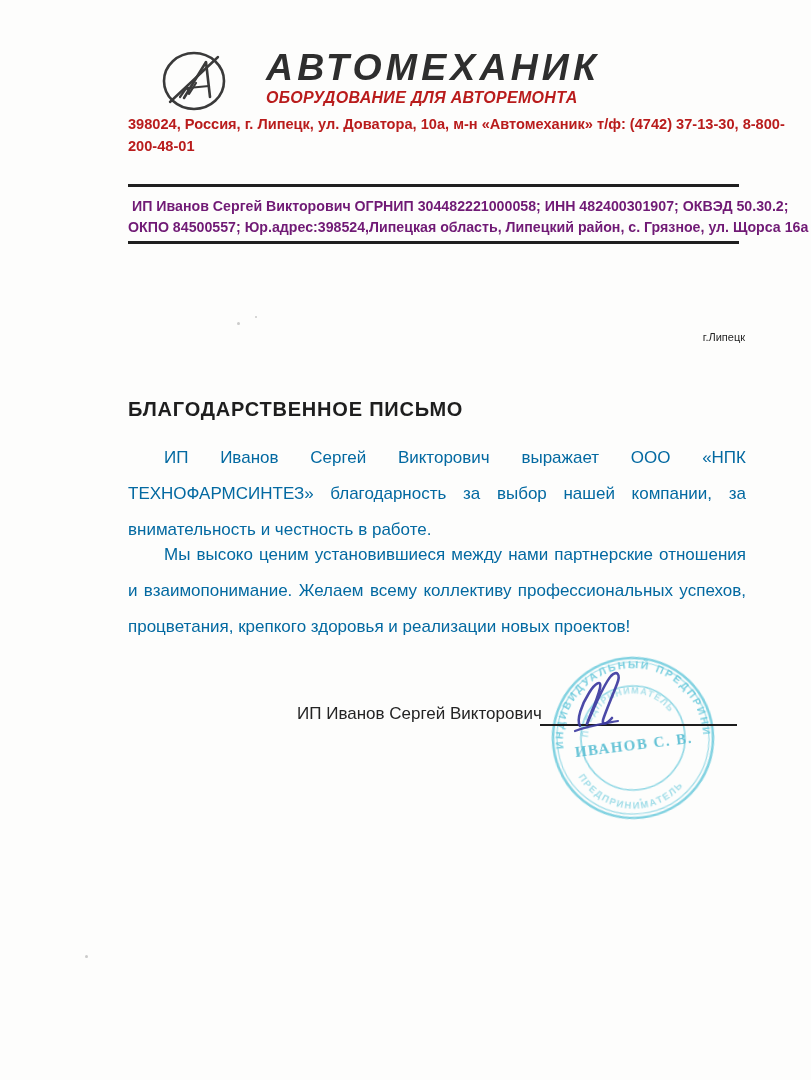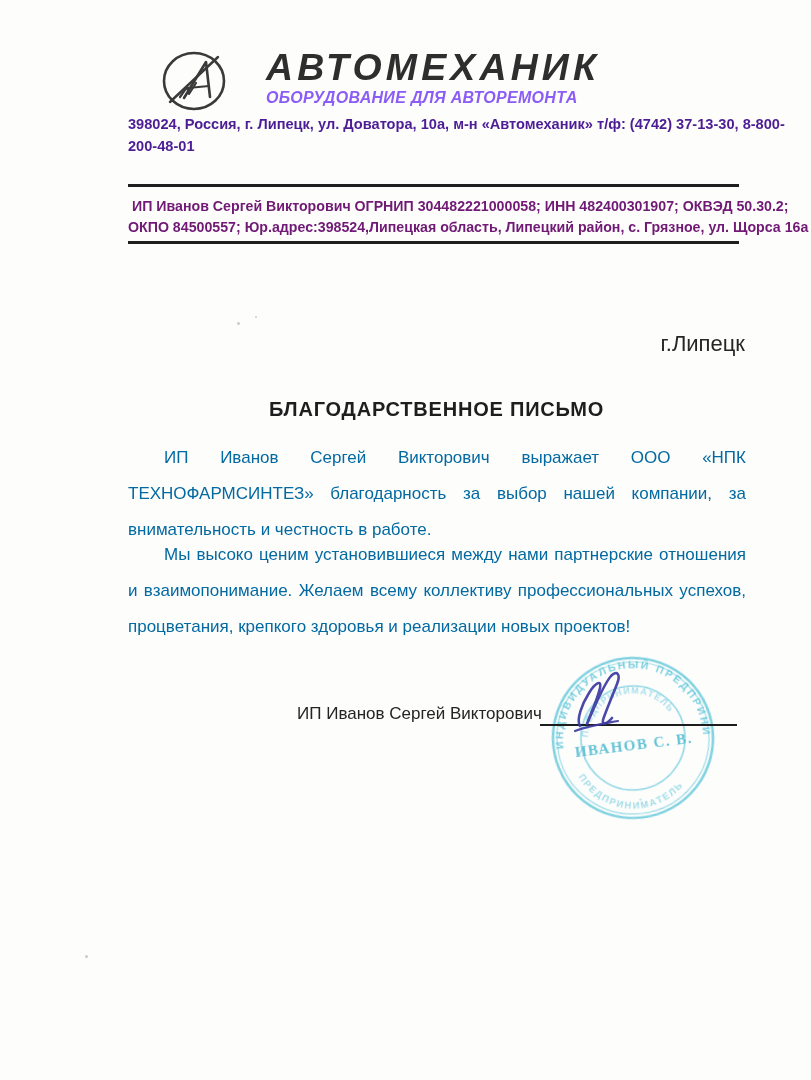--- a/index.html
+++ b/index.html
@@ -15,38 +15,38 @@
   
   .logo{position:absolute;left:160px;top:50px;width:68px;height:64px;}
   .brand{position:absolute;left:266px;top:50px;width:340px;}
   .brand-name{
     font-size:36px;font-style:italic;font-weight:700;
     color:#2e2e2e;letter-spacing:4px;white-space:nowrap;
     transform:scaleX(1.04);transform-origin:left top;line-height:1.0;
   }
   .brand-tagline{
     font-size:16px;font-style:italic;font-weight:700;
-    color:#8b5cf6;letter-spacing:0.3px;white-space:nowrap;margin-top:3px;
+    color:#b91c1c;letter-spacing:0.3px;white-space:nowrap;margin-top:3px;
     transform:scaleX(1.0);transform-origin:left top;
   }
   .address{position:absolute;left:128px;top:113px;width:625px;
-    font-size:14.6px;font-weight:700;color:#4c1d95;line-height:22px;}
+    font-size:14.6px;font-weight:700;color:#b91c1c;line-height:22px;}
   .address div{white-space:nowrap;}
   .rule{position:absolute;left:128px;width:611px;height:3px;background:#1f1f1f;}
   .rule-top{top:184px;}
   .rule-bottom{top:241px;}
   .company{position:absolute;left:128px;top:196px;width:614px;
     font-size:14.2px;font-weight:700;color:#701a75;line-height:21px;}
   .company div{white-space:nowrap;}
   .company div:first-child{padding-left:4px;}
   
   .city{position:absolute;left:128px;top:331px;width:617px;
-    text-align:right;font-size:22px;color:#262626;}
+    text-align:right;font-size:11px;color:#262626;}
   .title{position:absolute;left:128px;top:398px;width:617px;
-    text-align:center;font-size:20px;font-weight:700;
+    text-align:left;font-size:20px;font-weight:700;
     letter-spacing:0.8px;color:#1e1e1e;}
   .para{position:absolute;left:128px;width:618px;
     font-size:17px;color:#0369a1;line-height:36px;}
   .para-1{top:440px;}
   .para-2{top:537px;}
   .line{white-space:nowrap;}
   .line.just{text-align:justify;text-align-last:justify;white-space:normal;}
   .line.indent{text-indent:36px;}
   
   .sig-name{position:absolute;left:297px;top:704px;

